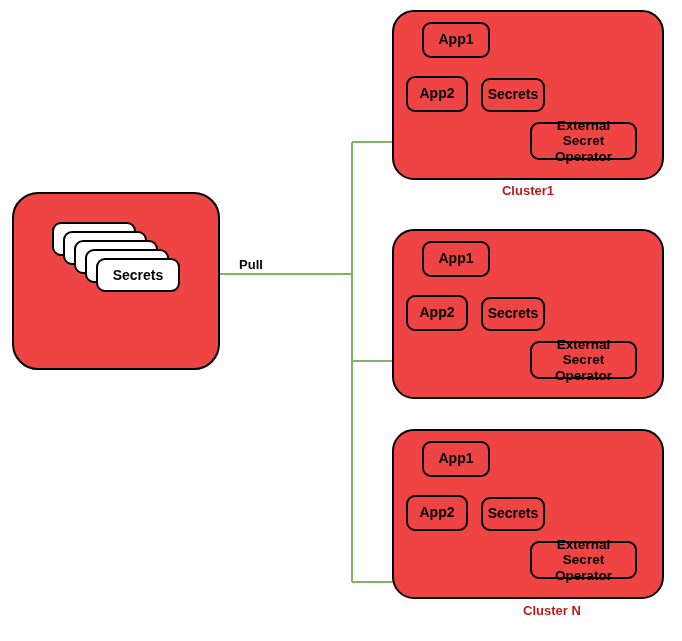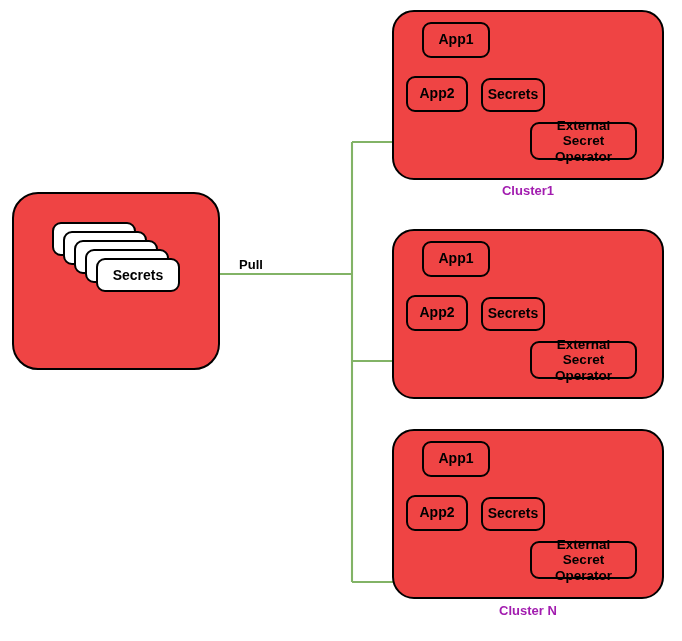--- a/index.html
+++ b/index.html
@@ -68,21 +68,21 @@
     justify-content: center;
     font-size: 14px;
     font-weight: bold;
     color: #000000;
   }
   .caption {
     position: absolute;
     text-align: center;
     font-size: 13px;
     font-weight: bold;
-    color: #a21caf;
+    color: #b91c1c;
     line-height: 1.25;
     white-space: pre-line;
   }
   .edge-label {
     position: absolute;
     font-size: 13px;
     font-weight: bold;
     color: #000000;
     text-align: center;
   }
@@ -186,15 +186,15 @@
   </div>
 
   <div class="node inner-box" style="left:481px; top:497px; width:64px; height:34px;">
     <span>Secrets</span>
   </div>
 
   <div class="node eso-box" style="left:530px; top:541px; width:107px; height:38px;">
     <span>External Secret Operator</span>
   </div>
 
-  <div class="caption" style="left:453px; top:603px; width:150px;">Cluster N</div>
+  <div class="caption" style="left:477px; top:603px; width:150px;">Cluster N</div>
 
 </div>
 
 </body></html>

